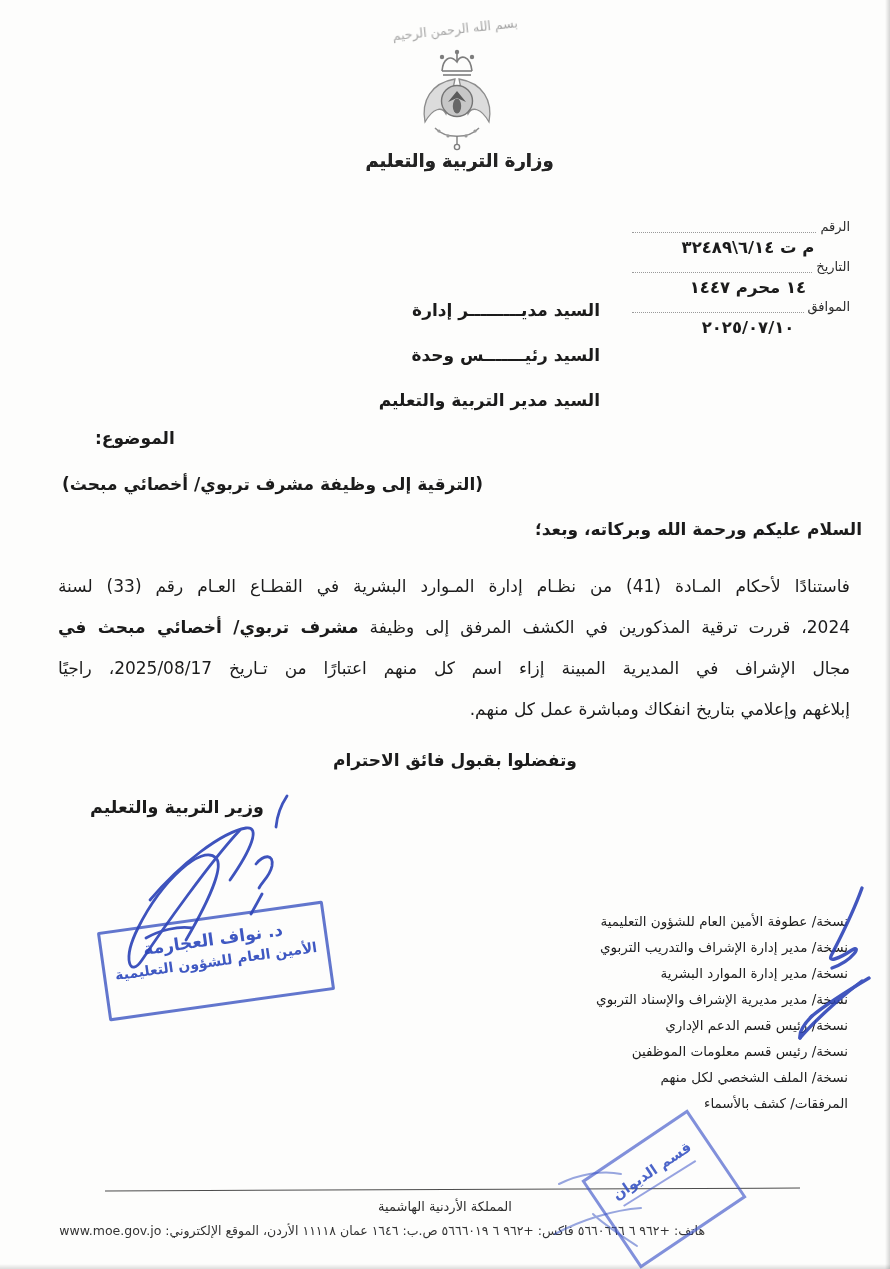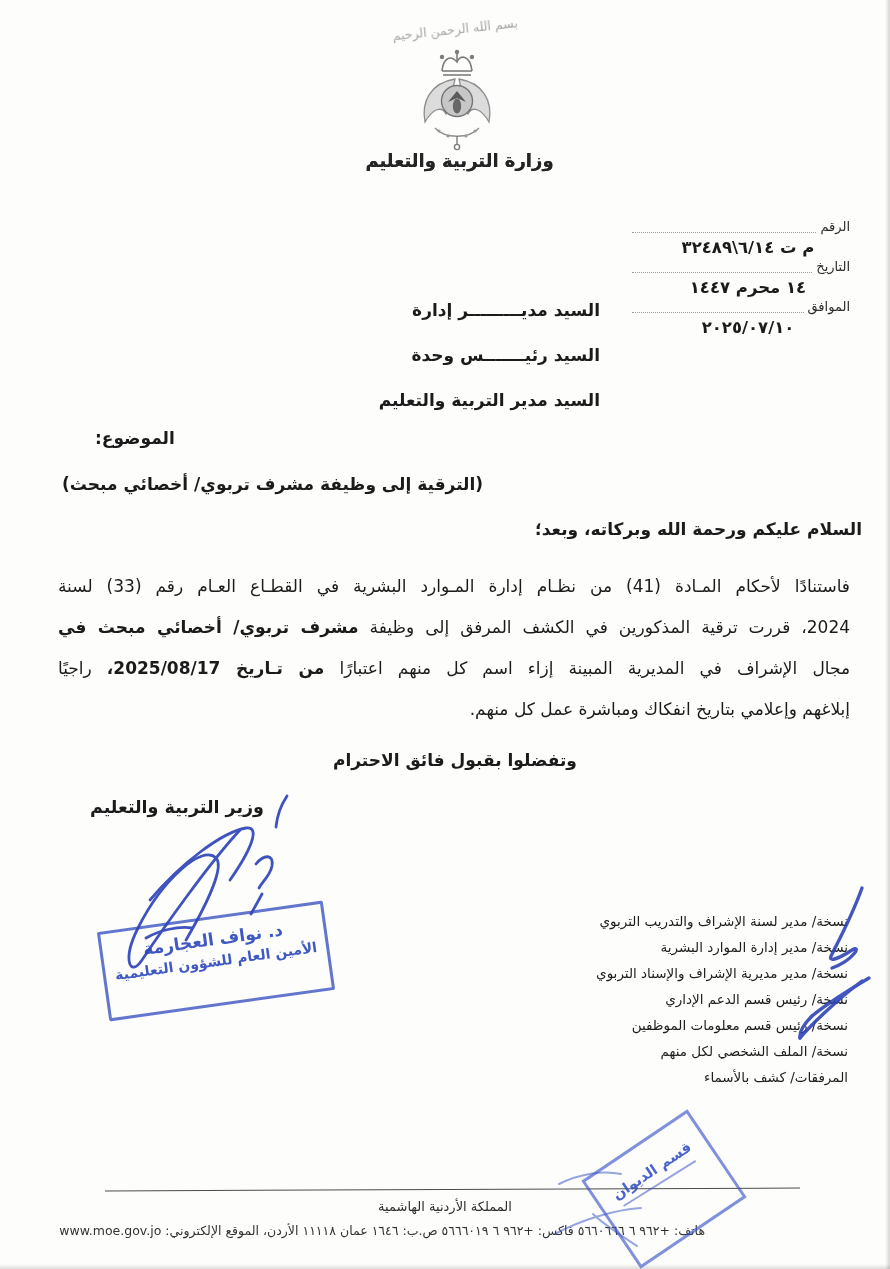--- a/index.html
+++ b/index.html
@@ -125,21 +125,21 @@
     <div>السيد مدير التربية والتعليم</div>
   </div>
 
   <div class="abs subject-label">الموضوع:</div>
   <div class="abs subject-text">(الترقية إلى وظيفة مشرف تربوي/ أخصائي مبحث)</div>
 
   <div class="abs salutation">السلام عليكم ورحمة الله وبركاته، وبعد؛</div>
   <div class="abs body-par">
       <div class="body-line"><span>فاستنادًا لأحكام المـادة (41) من نظـام إدارة المـوارد البشرية في القطـاع العـام رقم (33) لسنة</span></div>
       <div class="body-line"><span>2024، قررت ترقية المذكورين في الكشف المرفق إلى وظيفة </span><span style="font-weight: bold;">مشرف تربوي/ أخصائي مبحث في</span></div>
-      <div class="body-line"><span>مجال الإشراف في المديرية المبينة إزاء اسم كل منهم اعتبارًا </span><span style="font-weight: bold;">من تـاريخ 2025/08/17،</span><span> راجيًا</span></div>
+      <div class="body-line"><span>مجال الإشراف في المديرية المبينة إزاء اسم كل منهم اعتبارًا </span><span style="font-weight: normal;">من تـاريخ 2025/08/17،</span><span> راجيًا</span></div>
       <div class="body-line last"><span>إبلاغهم وإعلامي بتاريخ انفكاك ومباشرة عمل كل منهم.</span></div>
     </div>
   <div class="abs closing">وتفضلوا بقبول فائق الاحترام</div>
 
   <div class="abs minister-title">وزير التربية والتعليم</div>
 
   <svg class="abs signature-svg" width="214" height="210" viewBox="0 0 214 210" fill="none" stroke="#2e45b8" stroke-width="2.8" stroke-linecap="round" opacity=".92">
     <path d="M199 8 C193 17 189 28 188 39"></path>
     <path d="M152 42 C122 74 74 142 54 172 C42 190 34 172 50 140 C74 92 114 56 128 70 C138 80 112 128 98 152"></path>
     <path d="M62 112 C92 76 134 44 158 40 C173 38 163 62 142 92"></path>
@@ -147,21 +147,22 @@
     <path d="M174 106 L163 126"></path>
     <path d="M58 150 C72 142 90 138 104 140"></path>
   </svg>
 
   <div class="abs name-stamp">
     <div class="l1">د. نواف العجارمة</div>
     <div class="l2">الأمين العام للشؤون التعليمية</div>
   </div>
 
   <div class="abs cc-list">
-      <div class="cc-item">نسخة/ مدير لسنة الإشراف والتدريب التربوي</div>
+      <div class="cc-item">نسخة/ عطوفة الأمين العام للشؤون التعليمية</div>
+      <div class="cc-item">نسخة/ مدير إدارة الإشراف والتدريب التربوي</div>
       <div class="cc-item">نسخة/ مدير إدارة الموارد البشرية</div>
       <div class="cc-item">نسخة/ مدير مديرية الإشراف والإسناد التربوي</div>
       <div class="cc-item">نسخة/ رئيس قسم الدعم الإداري</div>
       <div class="cc-item">نسخة/ رئيس قسم معلومات الموظفين</div>
       <div class="cc-item">نسخة/ الملف الشخصي لكل منهم</div>
       <div class="cc-item attachments">المرفقات/ كشف بالأسماء</div>
     </div>
 
   <svg class="abs checks-svg" width="114" height="172" viewBox="0 0 114 172" fill="none" stroke="#2e45b8" stroke-width="3.4" stroke-linecap="round" opacity=".9">
     <path d="M90 12 C80 40 64 70 60 78 C54 88 68 82 80 74 C90 68 82 84 60 92"></path>

